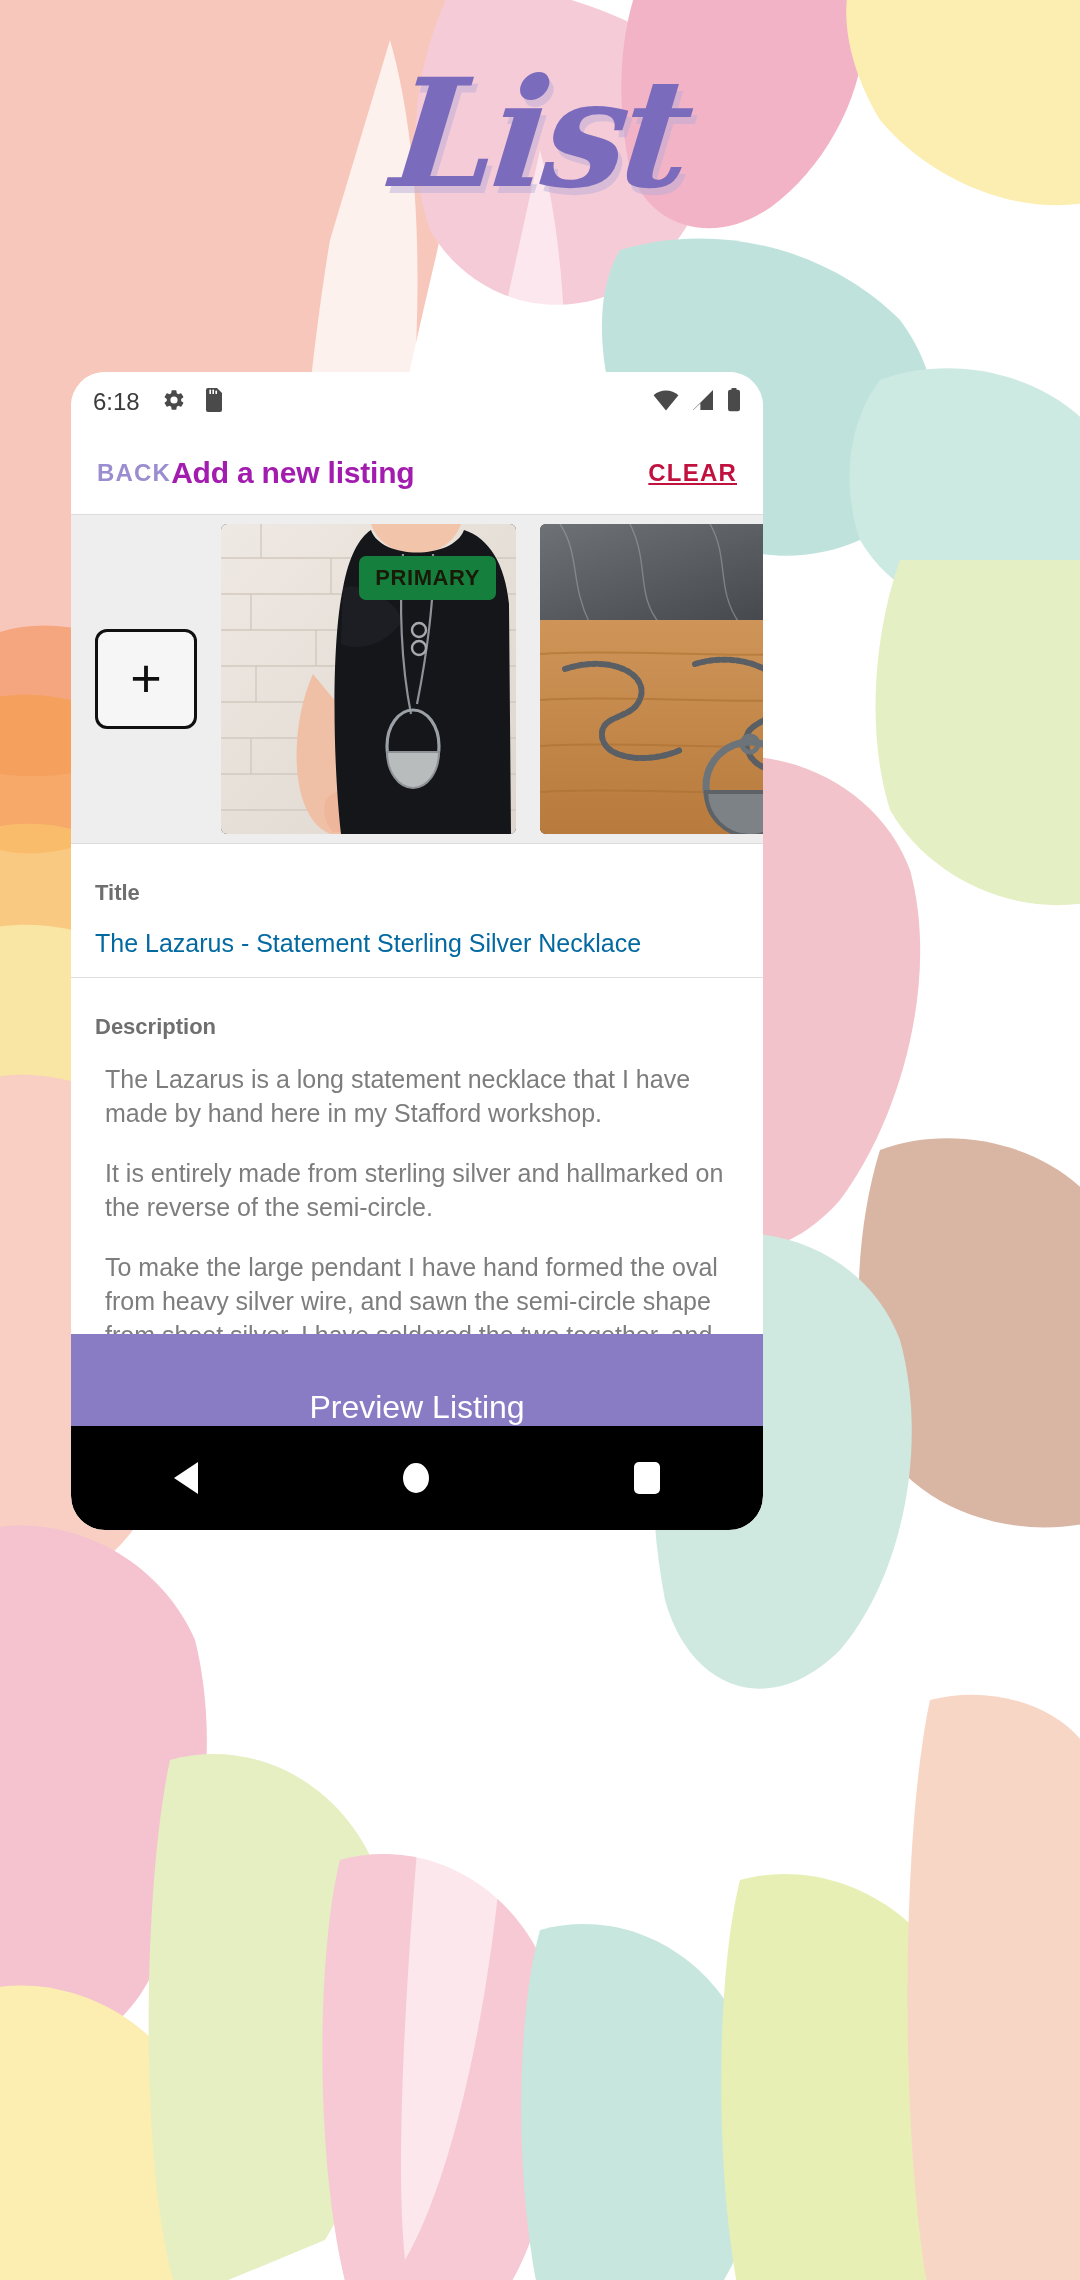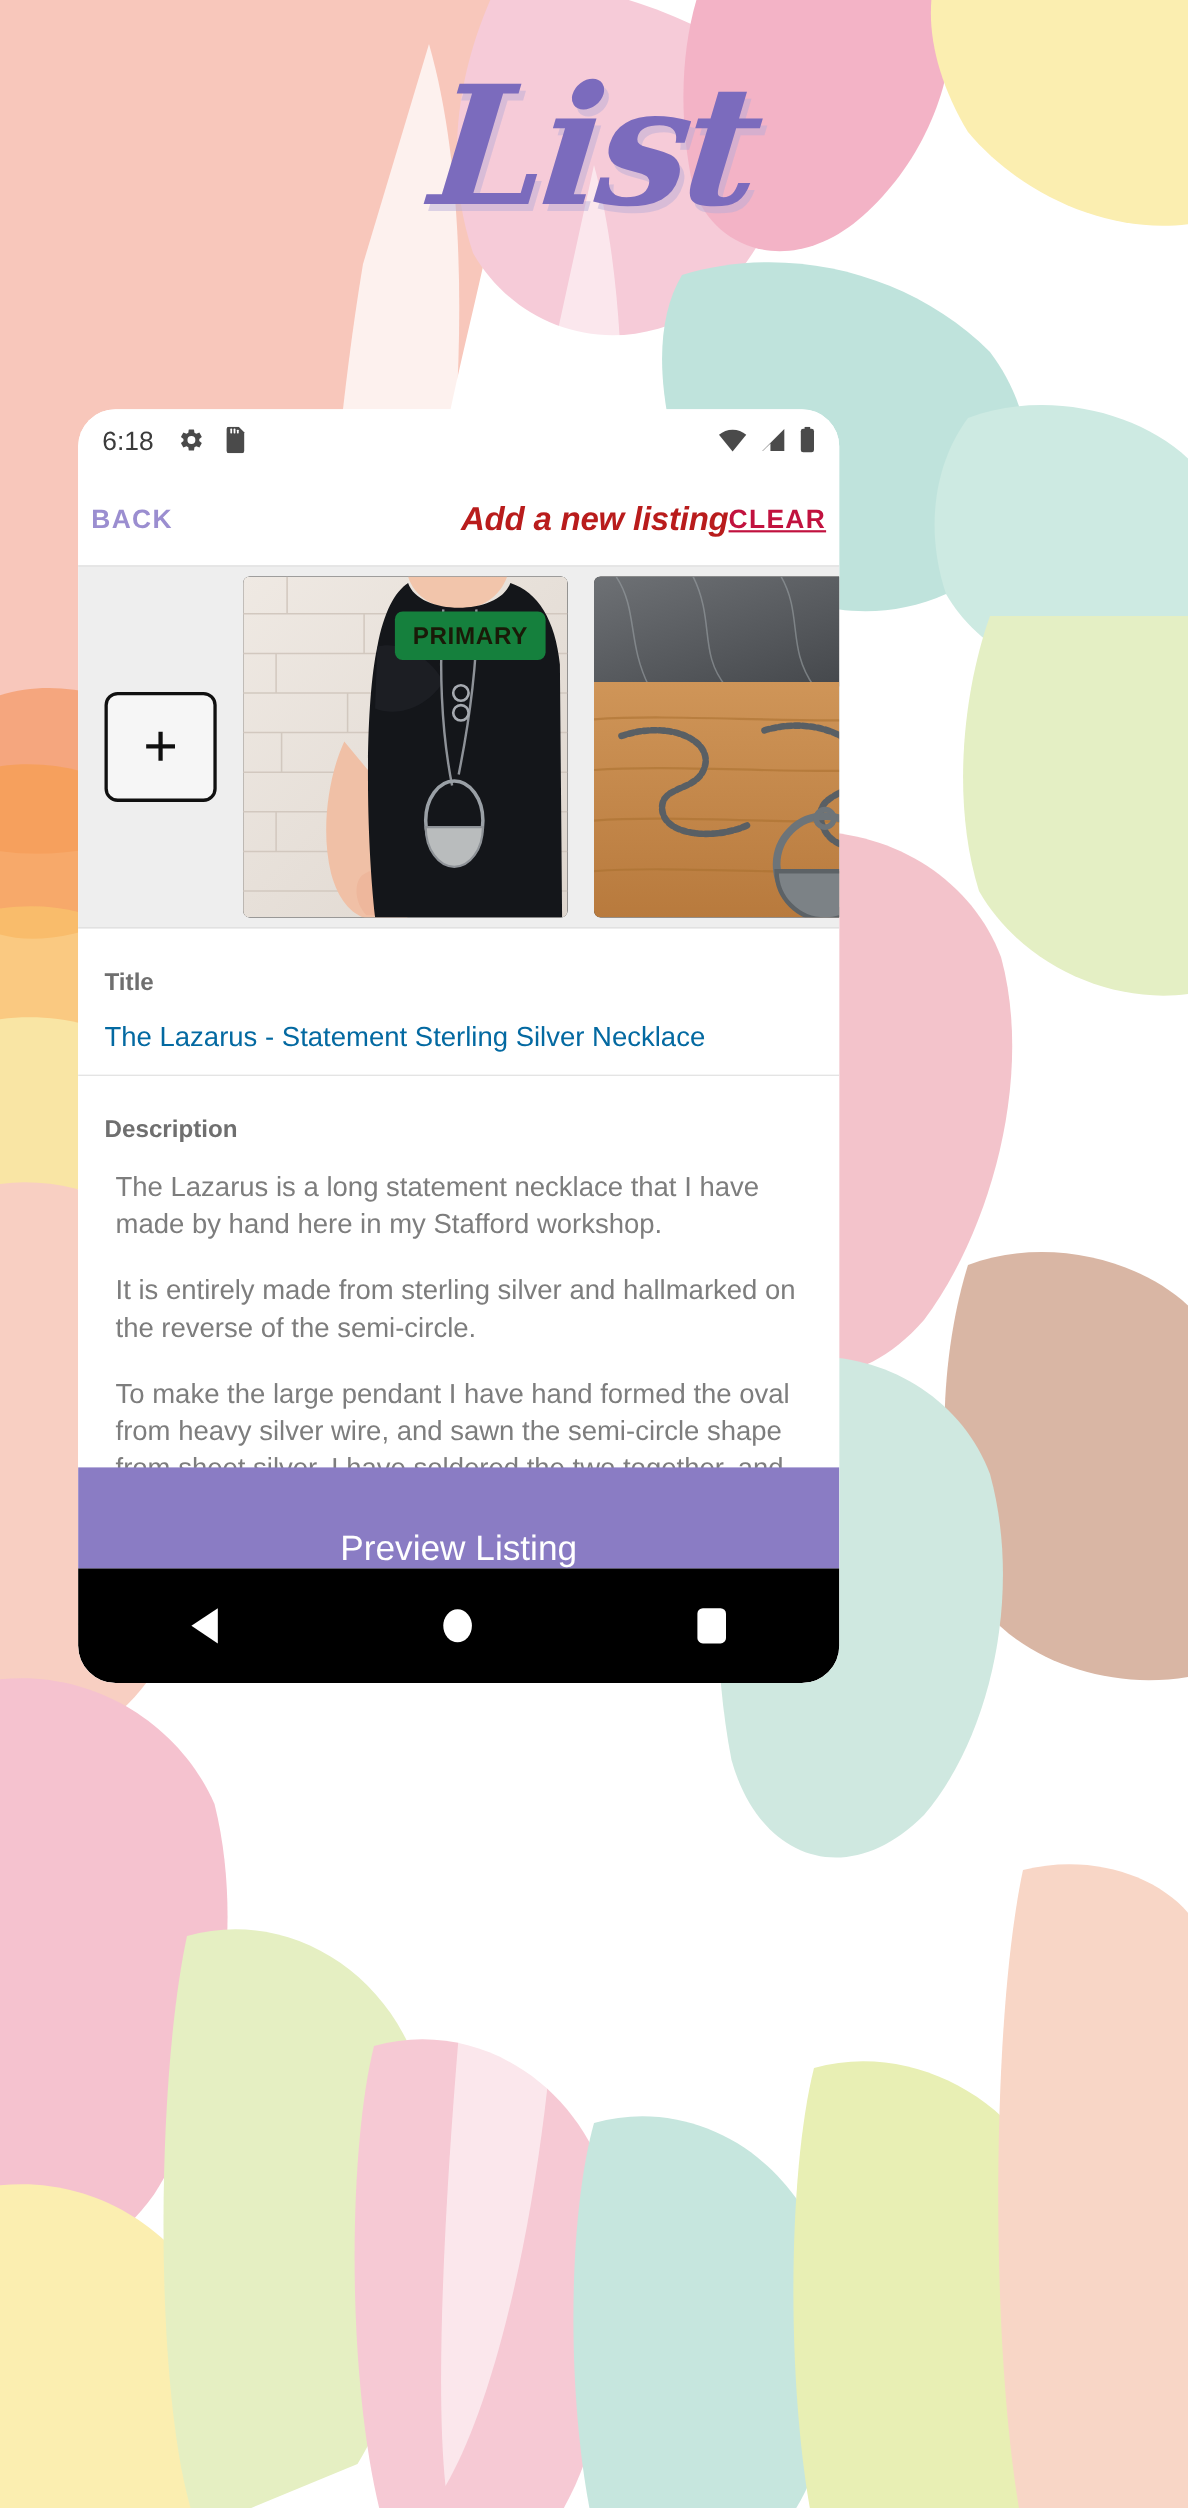--- a/index.html
+++ b/index.html
@@ -51,29 +51,29 @@
     font-family:"Liberation Sans", sans-serif;
   }
   .sb-left-icons { display:flex; align-items:center; gap:18px; margin-left:22px; }
   .sb-spacer { flex:1; }
   .sb-right-icons { display:flex; align-items:center; gap:12px; }
   .ico { display:block; }
 
   
   .appbar {
     height:82px; display:flex; align-items:center;
-    padding:0 12px; background:#fff;
+    padding:0 26px; background:#fff;
   }
   .appbar .back {
     font-size:24px; font-weight:700; letter-spacing:1.2px;
     color:#9b8ed0; cursor:pointer; white-space:nowrap;
   }
   .appbar .title {
-    flex:1; text-align:right; font-size:30px; font-weight:700;
-    color:#b91c1c; letter-spacing:-.2px;font-style:italic;
+    flex:1; text-align:left; font-size:30px; font-weight:700;
+    color:#a21caf; letter-spacing:-.2px;
   }
   .appbar .clear {
     font-size:24px; font-weight:700; letter-spacing:1.2px;
     color:#c1123f; cursor:pointer; white-space:nowrap;text-decoration:underline;
   }
 
   
   .carousel {
     height:330px; background:#eeeeee;
     border-top:1px solid #dcdcdc; border-bottom:1px solid #dcdcdc;

